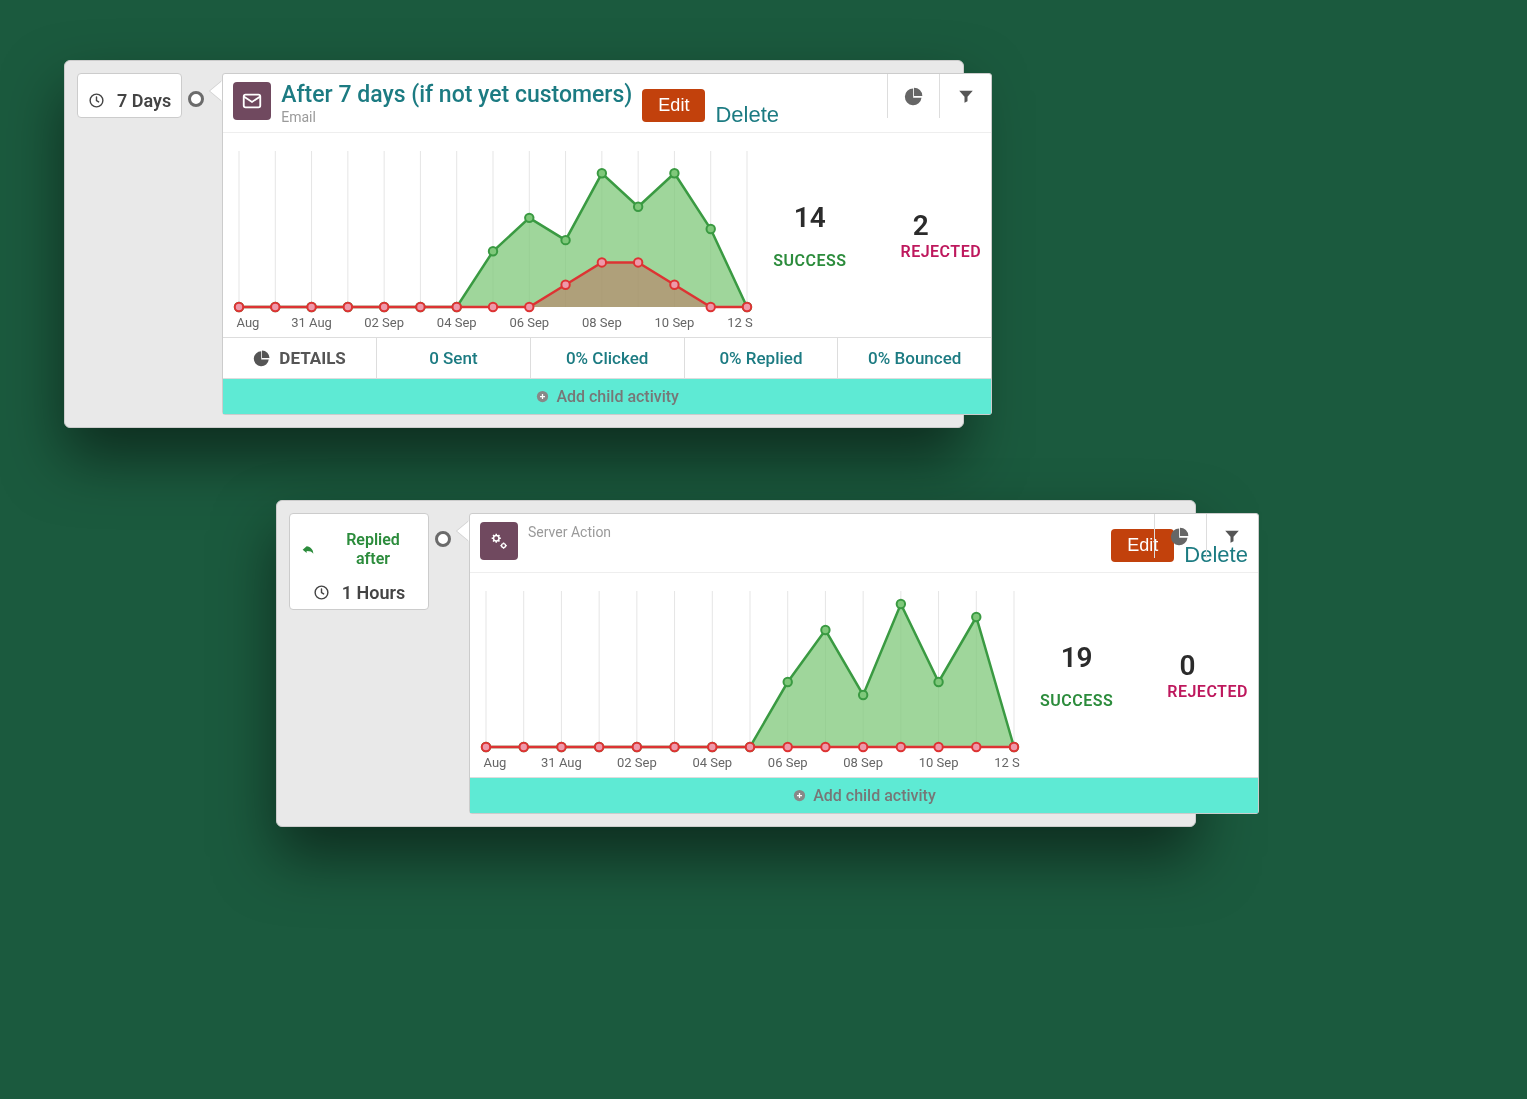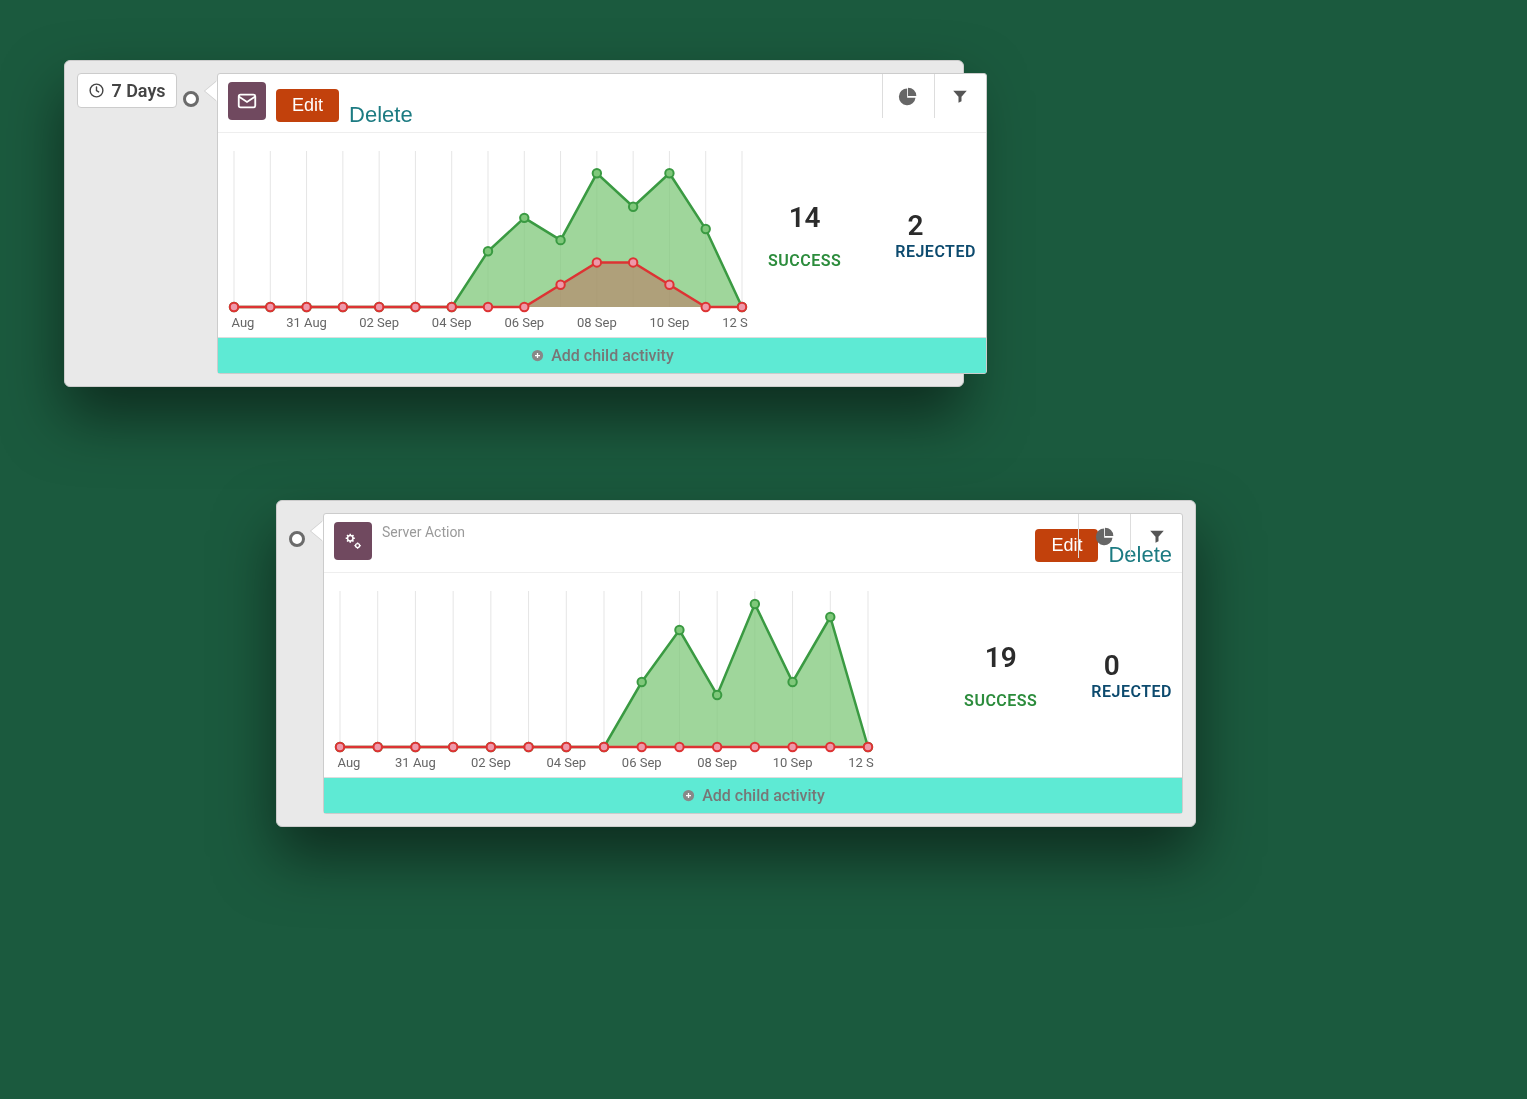--- a/index.html
+++ b/index.html
@@ -34,21 +34,21 @@
     background: #fff;
     border: 1px solid #ccc;
     border-radius: 4px;
     padding: 6px 10px;
     display: flex;
     flex-direction: column;
     align-items: center;
     gap: 4px;
     min-width: 100px;
   }
-  .pill-line { display: flex; align-items: center; gap: 6px; white-space: nowrap; }
+  .pill-line { display: flex; align-items: center; gap: 12px; white-space: nowrap; margin-top: 10px; }
   .pill-line.green { color: #2c8c3c; font-weight: 600; }
   .pill-text { font-size: 18px; color: #444; font-weight: 600; }
   .timeline-marker {
     width: 16px; height: 16px; border-radius: 50%;
     border: 3px solid #6b6b6b; background: #fff; margin-top: 10px;
   }
   .arrow-left {
     width: 0; height: 0;
     border-top: 10px solid transparent;
     border-bottom: 10px solid transparent;
@@ -119,21 +119,21 @@
   .stats-col {
     flex: 0 0 160px;
     display: flex;
     align-items: center;
     justify-content: center;
     padding: 10px;
     gap: 14px;
   }
   .stat-num { font-size: 28px; font-weight: 600; color: #2b2b2b; }
   .stat-label-success { color: #2c8c3c; font-weight: 600; font-size: 16px; letter-spacing: 0.5px; margin-top: 17px; }
-  .stat-label-rejected { color: #0c4a6e; font-weight: 600; font-size: 16px; letter-spacing: 0.5px; padding-left: 40px; }
+  .stat-label-rejected { color: #be185d; font-weight: 600; font-size: 16px; letter-spacing: 0.5px; padding-left: 40px; }
   .stat-block { display:flex; flex-direction:column; align-items:center; }
 
   .details-row {
     display: flex;
     border-top: 1px solid #ddd;
   }
   .details-cell {
     flex: 1 1 0;
     text-align: center;
     padding: 10px 6px;
@@ -194,20 +194,24 @@
     <div class="arrow-left"></div>
   </div>
 
   <div class="card">
     <div class="card-header">
       <div class="icon-square">
         <svg width="22" height="22" viewBox="0 0 24 24">
             <rect x="3" y="5" width="18" height="14" rx="2" fill="none" stroke="#fff" stroke-width="2"></rect>
             <path d="M3 7l9 6 9-6" fill="none" stroke="#fff" stroke-width="2"></path>
           </svg>
+      </div>
+      <div class="title-block">
+        <div class="title-link">After 7 days (if not yet customers)</div>
+        <div class="subtitle">Email</div>
       </div>
       <div class="header-actions">
         <button class="btn-edit">Edit</button>
         <button class="btn-delete">Delete</button>
       </div>
       <div class="header-right">
         <div class="hdr-btn">
           <svg width="20" height="20" viewBox="0 0 24 24">
               <path d="M12 2v10h10A10 10 0 0 0 12 2z" fill="#666"></path>
               <path d="M11 3a10 10 0 1 0 10 11H11z" fill="#666"></path>
@@ -288,33 +292,65 @@
           <div class="stat-num">14</div>
           <div class="stat-label-success">SUCCESS</div>
         </div>
         <div class="stat-block">
           <div class="stat-num">2</div>
           <div class="stat-label-rejected">REJECTED</div>
         </div>
       </div>
     </div>
 
+    <div class="details-row">
+      <div class="details-cell details-head">
+        <svg width="18" height="18" viewBox="0 0 24 24">
+            <path d="M12 2v10h10A10 10 0 0 0 12 2z" fill="#555"></path>
+            <path d="M11 3a10 10 0 1 0 10 11H11z" fill="#555"></path>
+          </svg>
+        <span>DETAILS</span>
+      </div>
+      <div class="details-cell">0 Sent</div>
+      <div class="details-cell">0% Clicked</div>
+      <div class="details-cell">0% Replied</div>
+      <div class="details-cell">0% Bounced</div>
+    </div>
 
     <div class="add-child">
       <svg width="15" height="15" viewBox="0 0 24 24">
           <circle cx="12" cy="12" r="9" fill="#888"></circle>
           <path d="M12 8v8M8 12h8" stroke="#fff" stroke-width="2"></path>
         </svg>
       <span>Add child activity</span>
     </div>
   </div>
 </div>
 
 <div class="panel panel2">
   <div class="left-col">
+    <div class="pill">
+      <div class="pill-line green">
+        <span>
+          <svg width="16" height="16" viewBox="0 0 24 24">
+              <path d="M10 8l-6 5 6 5v-3c5 0 8 1 10 4 0-6-4-10-10-11z" fill="#2c8c3c"></path>
+            </svg>
+        </span>
+        <span style="white-space:normal; text-align:center; max-width:90px;">Replied after</span>
+      </div>
+      <div class="pill-line">
+        <span>
+          <svg width="17" height="17" viewBox="0 0 24 24">
+              <circle cx="12" cy="12" r="9" fill="none" stroke="#444" stroke-width="2"></circle>
+              <path d="M12 7v5l3 2" stroke="#444" stroke-width="2" fill="none" stroke-linecap="round"></path>
+            </svg>
+        </span>
+        <span class="pill-text">1 Hours</span>
+      </div>
+    </div>
     <div style="display:flex; align-items:flex-start; margin-top:8px;">
       <div class="timeline-marker"></div>
     </div>
     <div class="arrow-left"></div>
   </div>
 
   <div class="card">
     <div class="card-header">
       <div class="icon-square">
         <svg width="22" height="22" viewBox="0 0 24 24">

